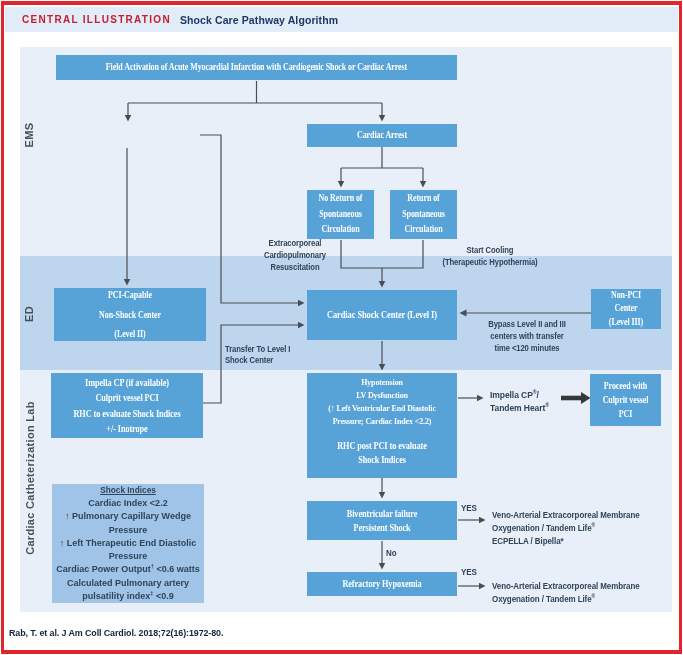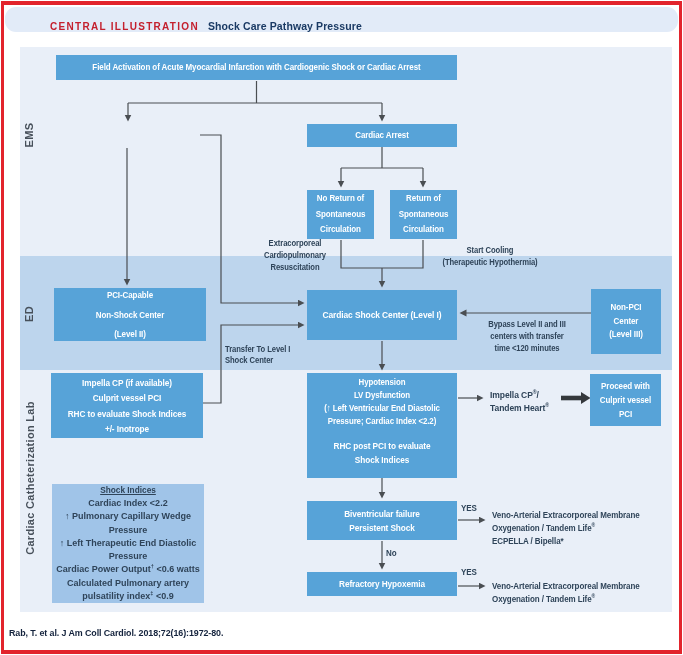--- a/index.html
+++ b/index.html
@@ -2,33 +2,33 @@
 <html style="--frame-red: #e2242c; --header-bg: #e2ebf8; --header-label: #c4202e; --header-title: #1a3a64; --band-light: #e9eff8; --band-ed: #bdd5ed; --node-blue: #57a3d8; --info-bg: #a0c4e8; --label-navy: #2f4459; --lane-label: #47505a; --connector: #4a4e52; --footer-color: #13223c;"><head>
 <meta charset="utf-8">
 <style>
   html,body{margin:0;padding:0;background:#ffffff;}
   #root{position:relative;width:683px;height:655px;background:#ffffff;overflow:hidden;
         font-family:"Liberation Sans",sans-serif;-webkit-font-smoothing:antialiased;}
   #frame{position:absolute;left:1px;top:1px;right:1px;bottom:1px;
          border-style:solid;border-color:var(--frame-red);
          border-width:4px 3px 4px 3px;pointer-events:none;z-index:50;}
   #header{position:absolute;left:5px;top:7px;width:673px;height:25px;background:var(--header-bg);
-          display:flex;align-items:flex-end;padding-left:45px;box-sizing:border-box;border-radius:11px;}
+          display:flex;align-items:center;padding-left:17px;box-sizing:border-box;}
   #header .hlabel{color:var(--header-label);font-weight:bold;font-size:10px;letter-spacing:1.3px;}
   #header .htitle{color:var(--header-title);font-weight:bold;font-size:10.5px;margin-left:9px;letter-spacing:0.1px;}
   #panel{position:absolute;left:20px;top:47px;width:652px;height:565px;background:var(--band-light);}
   .band{position:absolute;left:0;width:652px;}
   #band-ed{top:209px;height:114px;background:var(--band-ed);}
   .lane-label{position:absolute;color:var(--lane-label);font-weight:bold;font-size:11px;
               transform:rotate(-90deg);transform-origin:center center;white-space:nowrap;
               letter-spacing:0.3px;text-align:center;}
   svg#wires{position:absolute;left:0;top:0;z-index:1;}
   .node{position:absolute;background:var(--node-blue);color:#ffffff;font-weight:bold;
         display:flex;flex-direction:column;align-items:center;justify-content:center;
-        text-align:center;z-index:2;font-size:9.3px;line-height:13.5px;letter-spacing:-0.1px;}
+        text-align:center;z-index:2;font-size:9.3px;line-height:13.5px;letter-spacing:-0.1px;font-family:Liberation Serif, serif;}
   .node > div{width:100%;transform:scaleX(0.86);transform-origin:center;white-space:nowrap;}
   sup.sp{font-size:0.62em;vertical-align:super;line-height:0;}
   .infobox{position:absolute;background:var(--info-bg);color:var(--label-navy);font-weight:bold;
            text-align:center;z-index:2;font-size:9px;line-height:13.2px;
            display:flex;flex-direction:column;justify-content:center;}
   .infobox > div{transform:scaleX(0.92);transform-origin:center;white-space:nowrap;}
   .infobox .ib-title{text-decoration:underline;}
   .lbl{position:absolute;color:var(--label-navy);font-weight:bold;font-size:8.6px;
        line-height:12px;z-index:3;letter-spacing:-0.1px;}
   .lbl.center{text-align:center;}
@@ -39,21 +39,21 @@
           font-size:9.4px;letter-spacing:-0.1px;z-index:3;}
   #footer > div{transform:scaleX(0.95);transform-origin:left;white-space:nowrap;}
 </style>
 </head>
 <body>
 
 <div id="root">
 
   <div id="header">
     <span class="hlabel">CENTRAL ILLUSTRATION</span>
-    <span class="htitle">Shock Care Pathway Pressure</span>
+    <span class="htitle">Shock Care Pathway Algorithm</span>
   </div>
 
   <div id="panel">
     <div id="band-ed" class="band"></div>
   </div>
 
   <div class="lane-label" style="left:-13px;top:129px;width:84px;">EMS</div>
   <div class="lane-label" style="left:-13px;top:308px;width:84px;">ED</div>
   <div class="lane-label" style="left:-67px;top:472px;width:193px;">Cardiac Catheterization Lab</div>
 
@@ -113,21 +113,21 @@
   <div class="node" style="left:54px;top:288px;width:152px;height:53px;line-height:14px;justify-content:space-between;">
       <div>PCI-Capable</div>
       <div>Non-Shock Center</div>
       <div>(Level II)</div>
     </div>
 
   <div class="node" style="left:307px;top:290px;width:150px;height:50px;font-size:9.8px;">
     <div>Cardiac Shock Center (Level I)</div>
   </div>
 
-  <div class="node" style="left:591px;top:289px;width:70px;height:65px;line-height:13.5px;">
+  <div class="node" style="left:591px;top:289px;width:70px;height:40px;line-height:13.5px;">
       <div>Non-PCI</div>
       <div>Center</div>
       <div>(Level III)</div>
     </div>
 
   <div class="node" style="left:51px;top:373px;width:152px;height:65px;font-size:9.6px;line-height:15.3px;">
       <div>Impella CP  (if available)</div>
       <div>Culprit vessel PCI</div>
       <div>RHC to evaluate Shock Indices</div>
       <div>+/- Inotrope</div>

